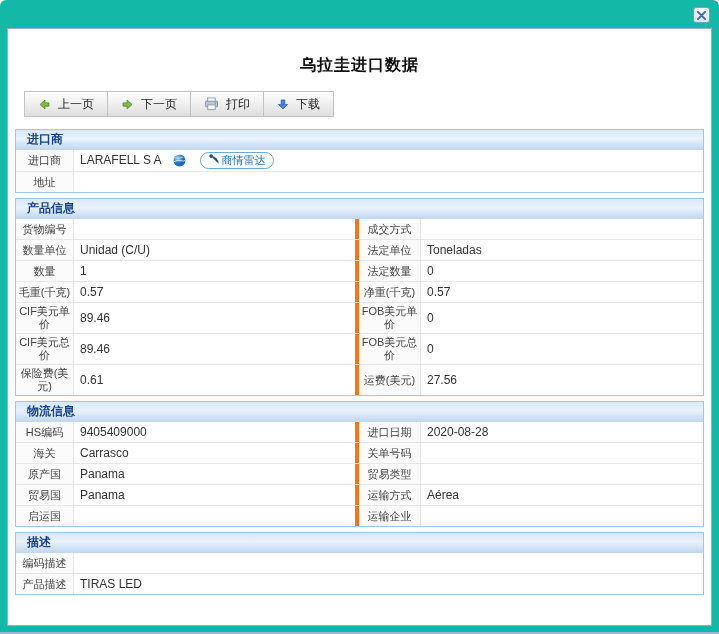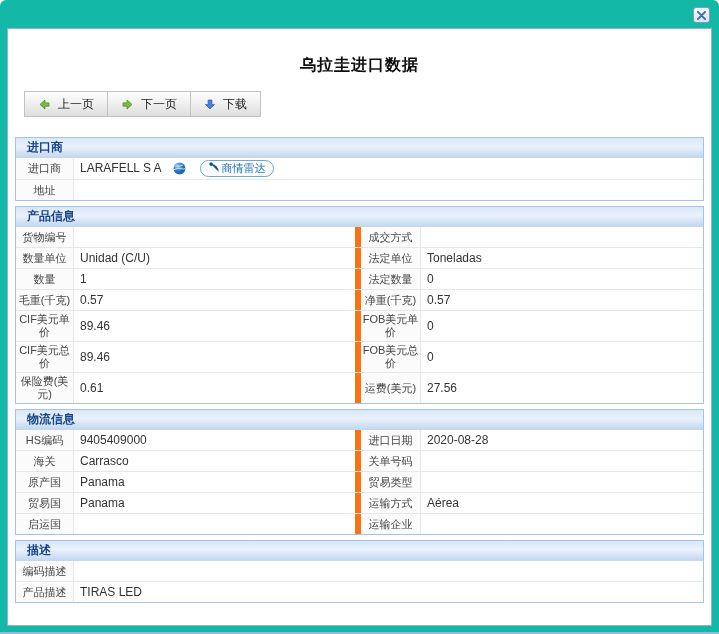--- a/index.html
+++ b/index.html
@@ -39,39 +39,39 @@
   .toolbar{display:inline-flex;margin:15px 0 12px 16px;}
   .tb-btn{
     display:inline-flex;align-items:center;gap:7px;height:26px;padding:8px 13px;
     border:1px solid #c2c2c2;margin-left:-1px;cursor:pointer;
     background:linear-gradient(180deg,#fefefe,#ececec 60%,#dddddd);
     font-size:12px;color:#222;font-family:inherit;box-sizing:border-box;
   }
   .tb-btn:first-child{margin-left:0;}
   .tb-icon{display:inline-flex;align-items:center;}
   
-  #sections{margin:8px 7px;}
+  #sections{margin:0 7px;}
   .section{border:1px solid #a6c3e3;margin-bottom:5px;background:#fff;}
   .section-header{
     background:linear-gradient(180deg,#d9e7f7 0%,#e9f2fc 45%,#c3d8f0 100%);
     border-bottom:1px solid #c6d7eb;
     color:#15428b;font-weight:bold;font-size:12px;
     height:19px;line-height:19px;padding-left:11px;
   }
   .detail-row{display:grid;min-height:20px;}
   .detail-row + .detail-row{border-top:1px solid #e7e7e7;}
   .cols2{grid-template-columns:58px 1fr;}
   .cols4{grid-template-columns:58px 281px 66px 1fr;}
   .cell{display:flex;align-items:center;box-sizing:border-box;}
   .cell-label{
     justify-content:center;text-align:center;background:#fbfbfb;
     border-right:1px solid #e7e7e7;
     font-size:11px;line-height:13px;padding:2px 1px;color:#444;
   }
-  .cell-label.second{border-left:6px solid #f97316;}
+  .cell-label.second{border-left:4px solid #f97316;}
   .cell-value{
     padding:2px 6px;font-size:12px;line-height:15px;color:#333;gap:11px;
   }
   .globe{display:inline-flex;cursor:pointer;}
   .radar-badge{
     display:inline-flex;align-items:center;gap:3px;
     border:1px solid #6fa8d4;border-radius:9px;padding:0 7px;height:15px;
     color:#1e6fb8;font-size:11px;cursor:pointer;white-space:nowrap;
     margin-left:3px;background:#fdfeff;
   }
@@ -98,20 +98,31 @@
           </span>
         <span>上一页</span>
       </button>
       <button class="tb-btn">
         <span class="tb-icon">
             <svg width="13" height="13" viewBox="0 0 16 16">
               <path d="M7.5 2.5 L13.5 8 L7.5 13.5 V10 H2.5 V6 H7.5 Z" fill="#7cbf3f" stroke="#4e8b1d" stroke-width="1"></path>
             </svg>
           </span>
         <span>下一页</span>
+      </button>
+      <button class="tb-btn">
+        <span class="tb-icon">
+            <svg width="15" height="14" viewBox="0 0 16 15">
+              <rect x="4" y="1" width="8" height="4" fill="#ffffff" stroke="#8a9aab"></rect>
+              <rect x="1.5" y="4.5" width="13" height="6" rx="1" fill="#bcc9d6" stroke="#7f93a6"></rect>
+              <rect x="4" y="8.5" width="8" height="5" fill="#ffffff" stroke="#8a9aab"></rect>
+              <circle cx="12.3" cy="6.4" r="0.9" fill="#5aa0d0"></circle>
+            </svg>
+          </span>
+        <span>打印</span>
       </button>
       <button class="tb-btn">
         <span class="tb-icon">
             <svg width="12" height="13" viewBox="0 0 16 16">
               <path d="M5.5 2 H10.5 V8 H14 L8 14 L2 8 H5.5 Z" fill="#4a7edb" stroke="#2f5fb8" stroke-width="1"></path>
             </svg>
           </span>
         <span>下载</span>
       </button>
     </div>

